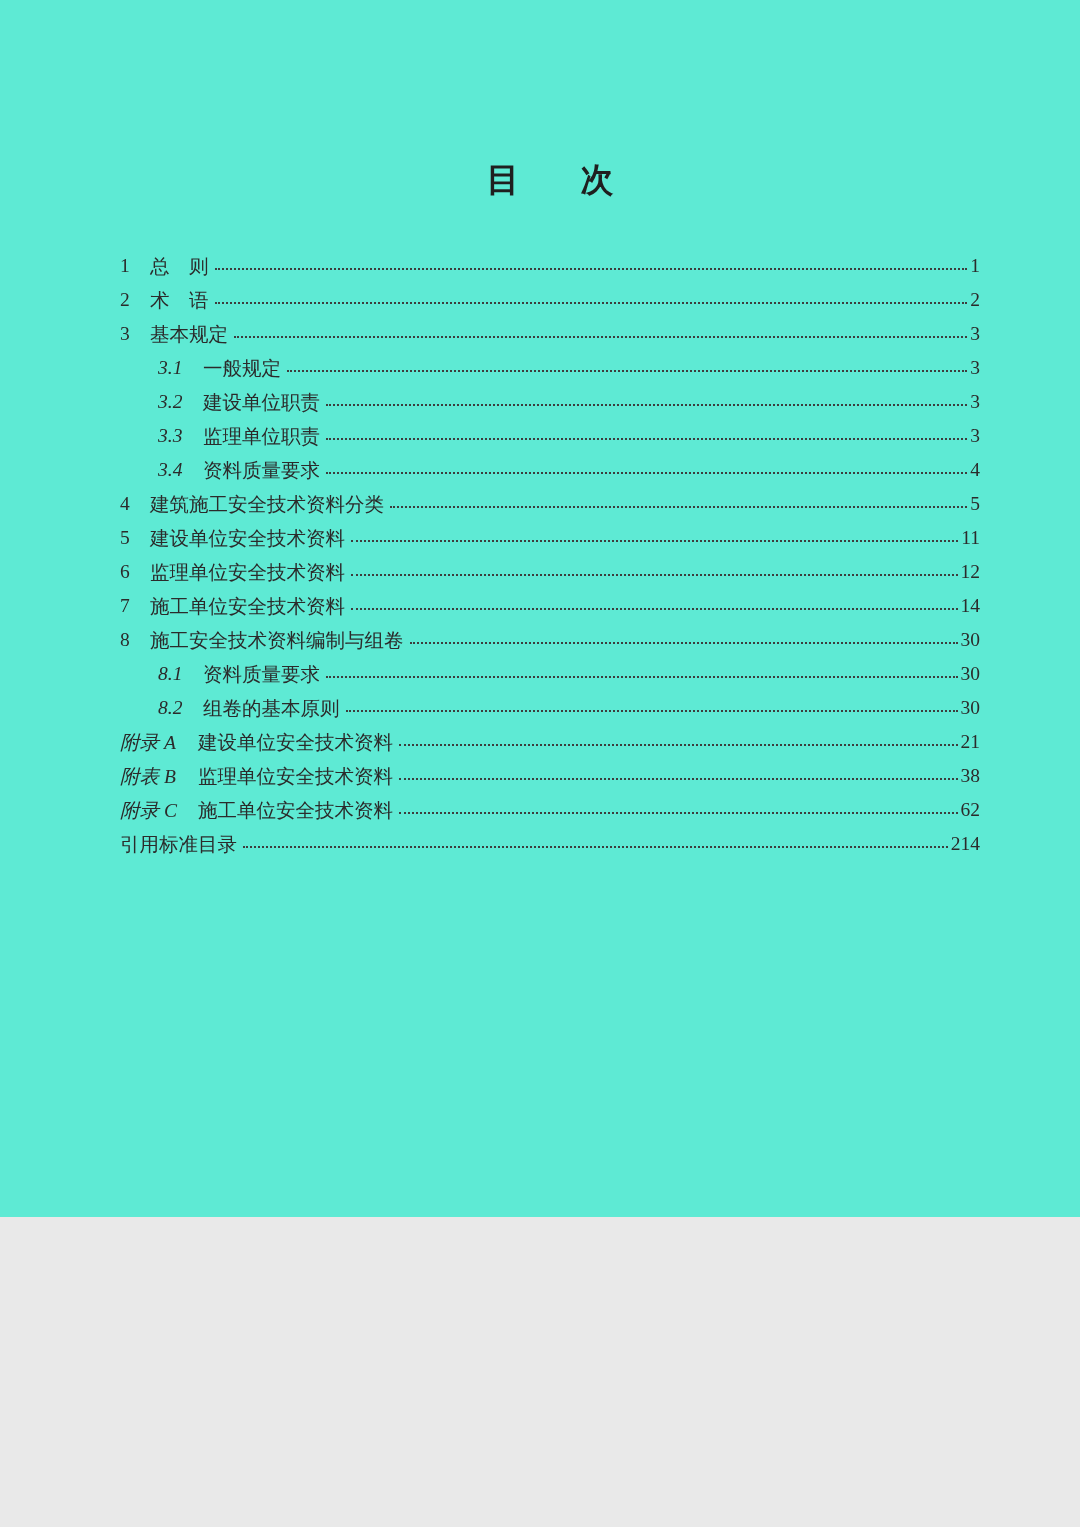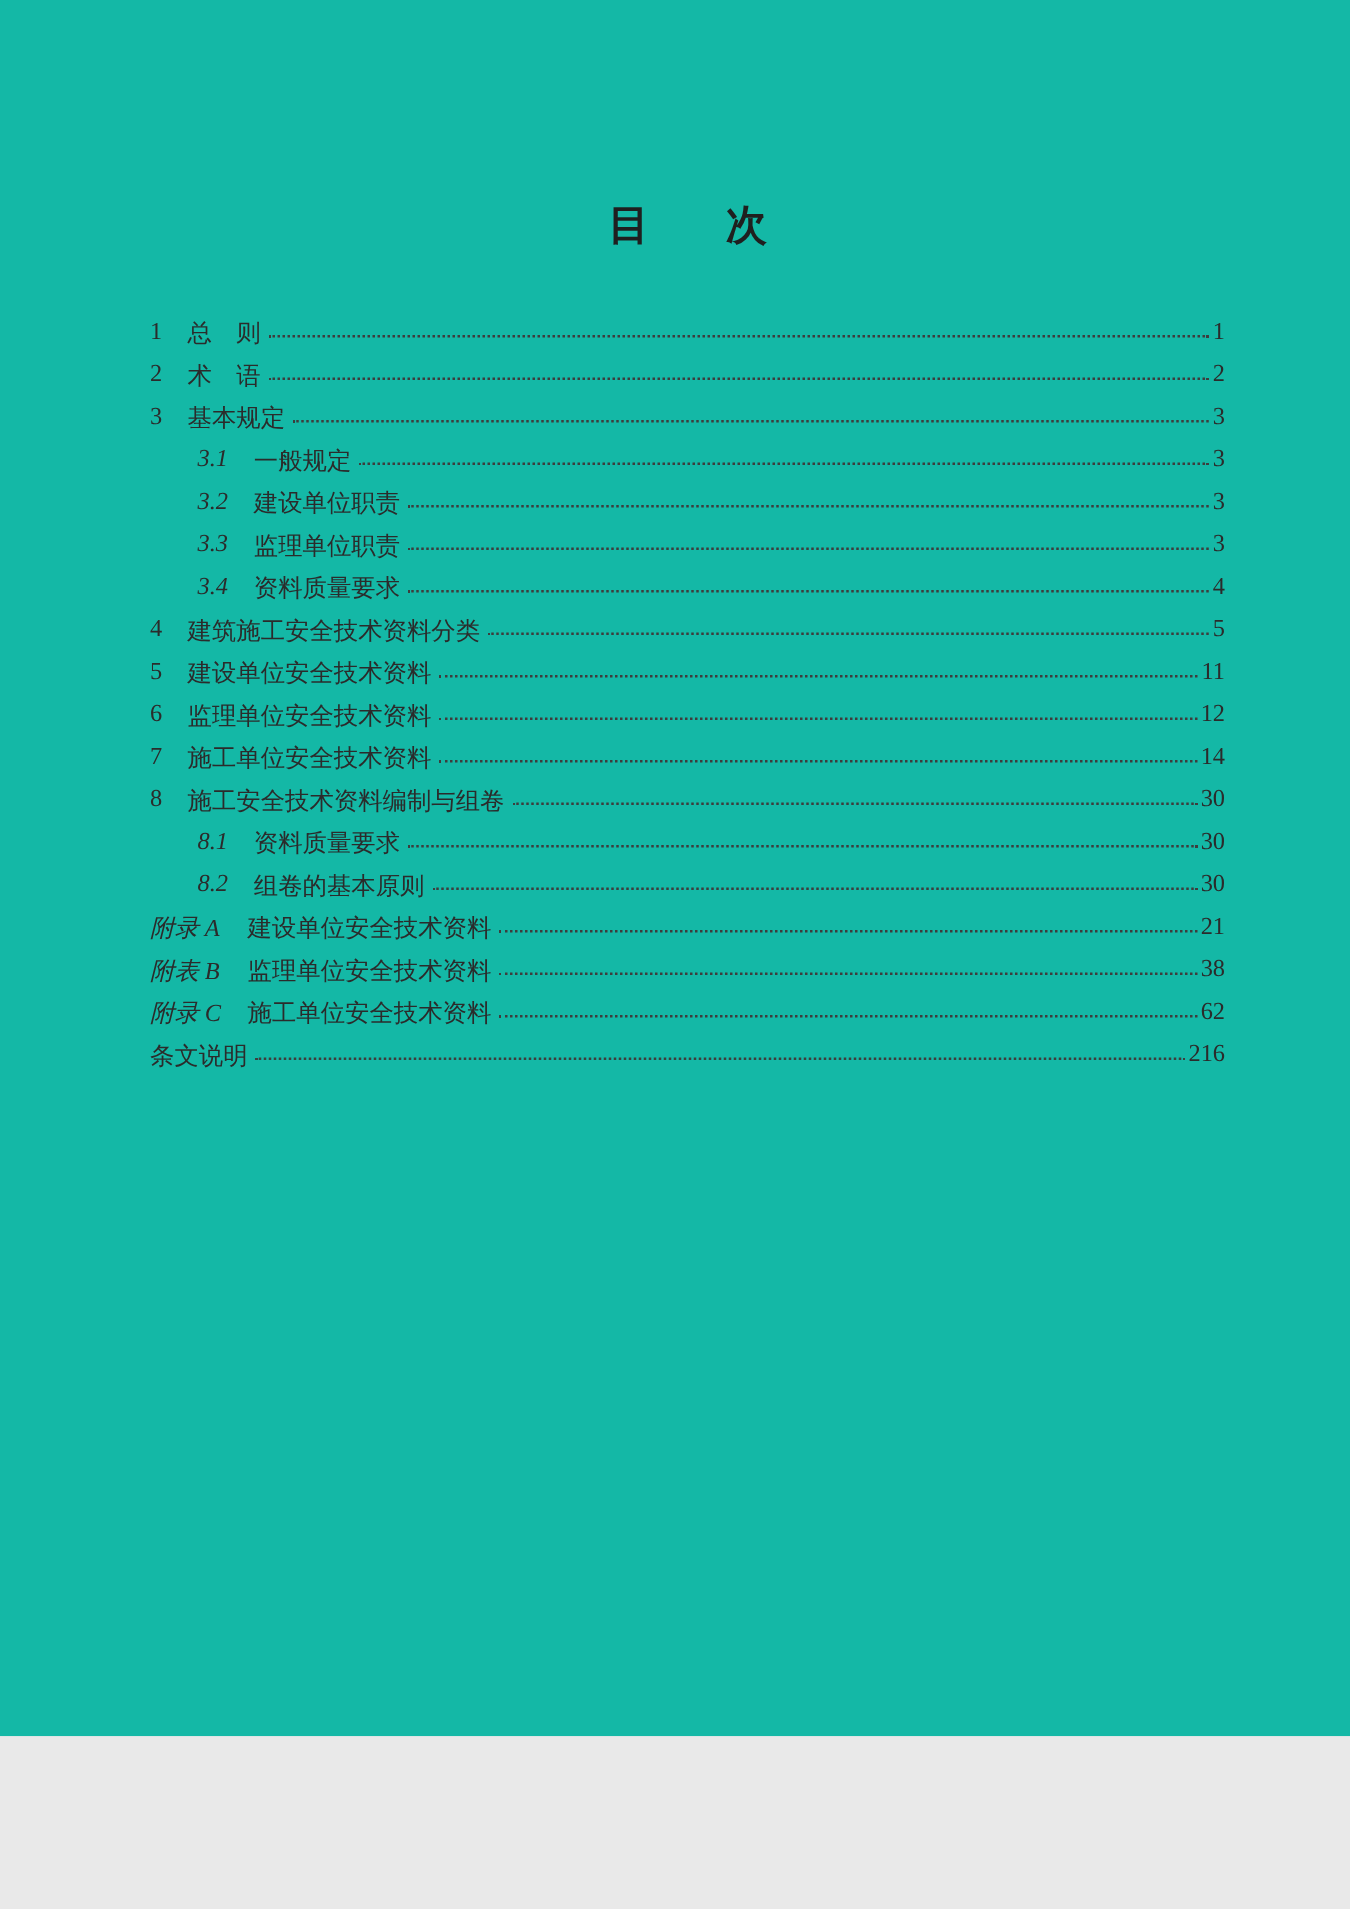--- a/index.html
+++ b/index.html
@@ -3,23 +3,23 @@
 <meta charset="utf-8">
 <style>
   html, body {
     margin: 0;
     padding: 0;
     background: #e9e9e9;
   }
   .page {
     position: relative;
     width: 1080px;
-    height: 1389px;
+    height: 1217px;
     margin: 0 auto;
-    background: #14b8a6;
+    background: #5eead4;
     font-family: "Liberation Serif", "DejaVu Serif", serif;
     color: #2b2b2b;
     box-sizing: border-box;
     padding: 158px 100px 0 120px;
     overflow: hidden;
   }
   .title {
     margin: 0 0 46px 0;
     text-align: center;
     font-size: 33px;
@@ -168,18 +168,18 @@
         <span class="dots"></span>
         <span class="pagenum">38</span>
       </div>
       <div class="toc-row lvl-appendix">
         <span class="num">附录 C</span>
         <span class="label">施工单位安全技术资料</span>
         <span class="dots"></span>
         <span class="pagenum">62</span>
       </div>
       <div class="toc-row lvl-plain">
-        <span class="label">条文说明</span>
+        <span class="label">引用标准目录</span>
         <span class="dots"></span>
-        <span class="pagenum">216</span>
+        <span class="pagenum">214</span>
       </div>
     </div>
 </div>
 
 </body></html>

